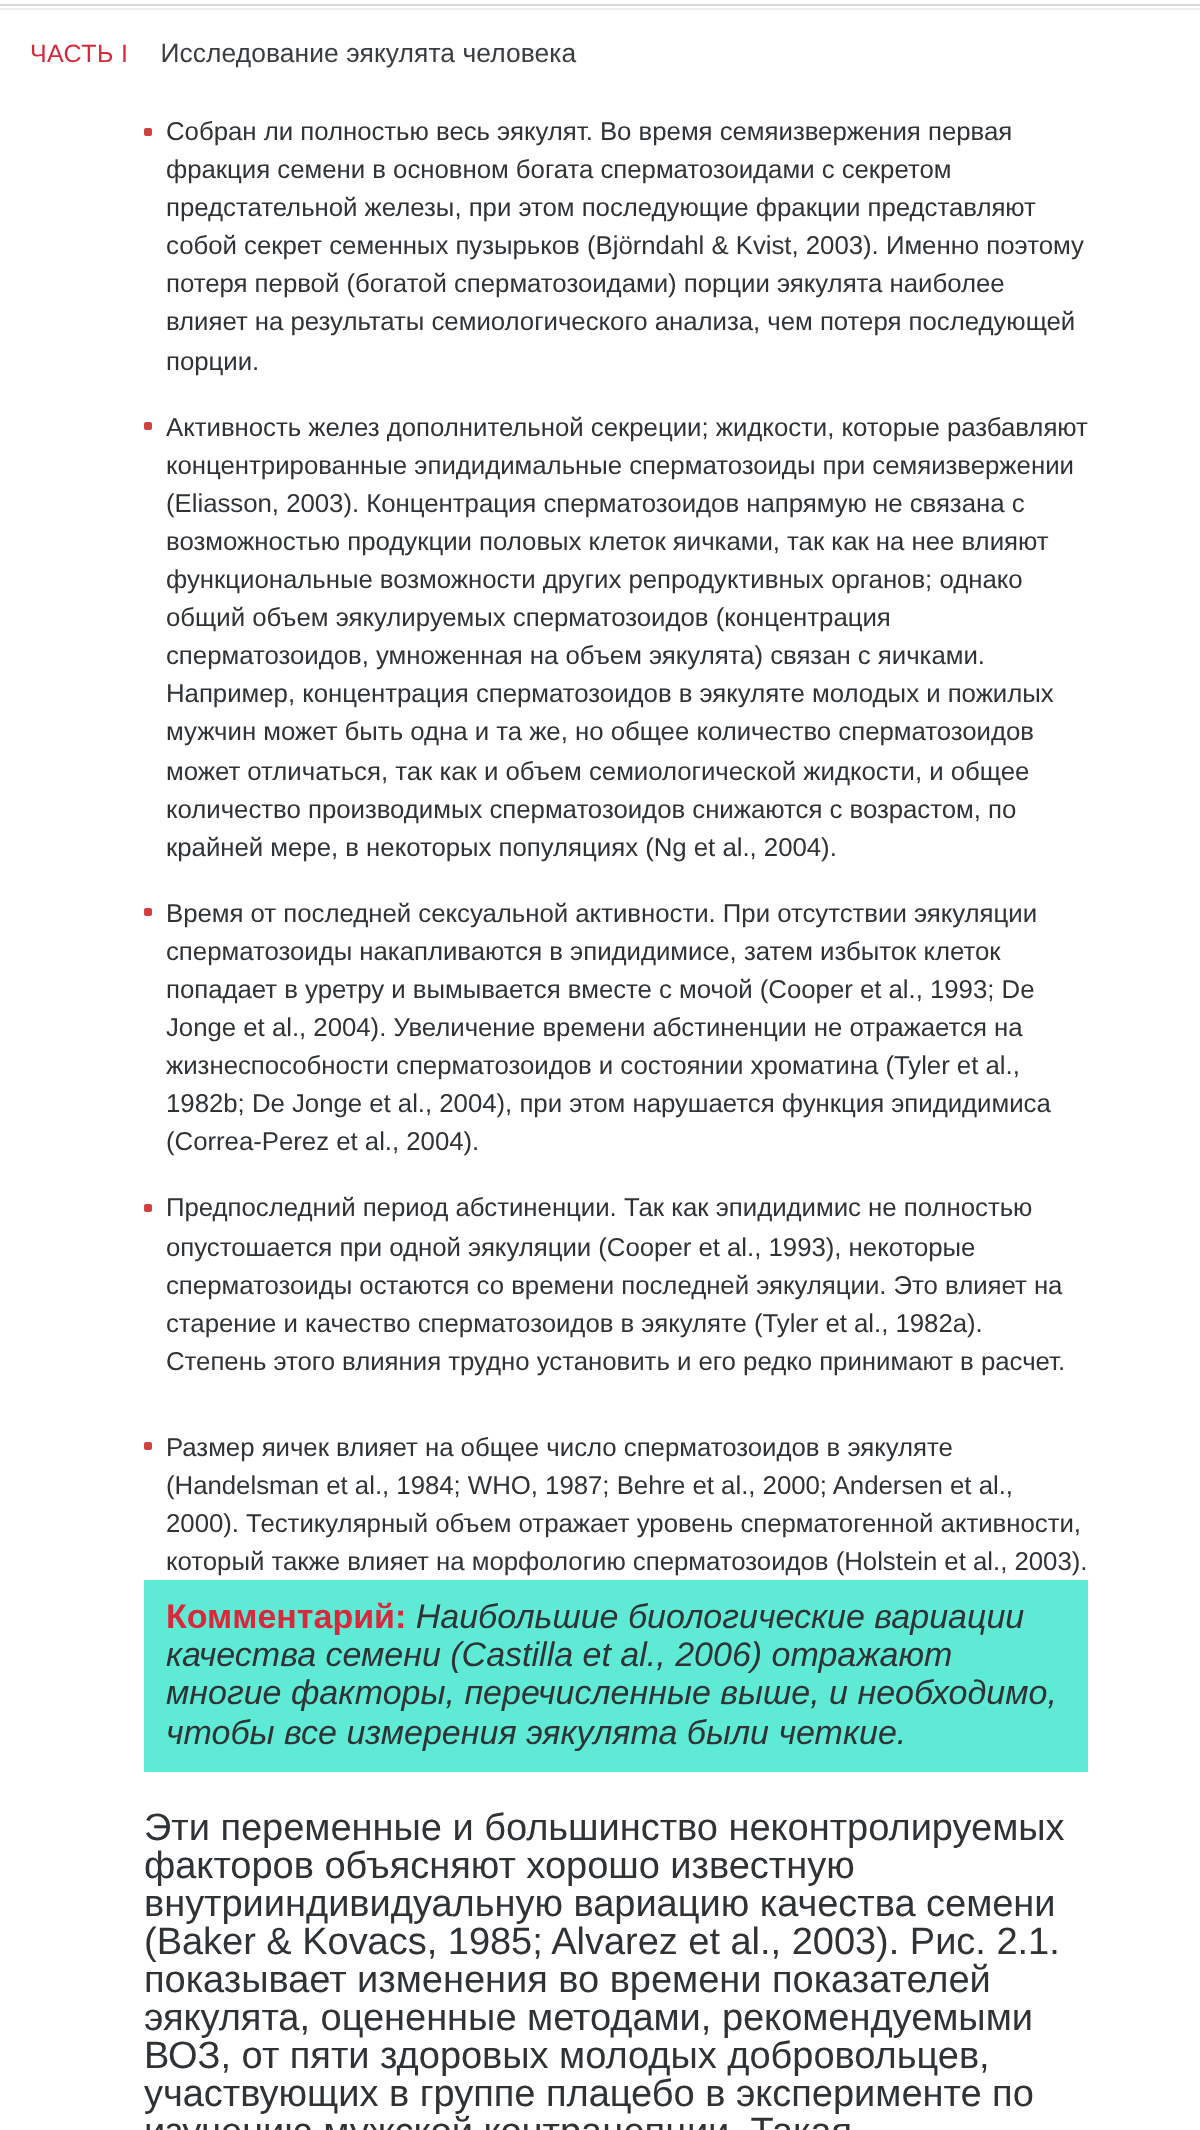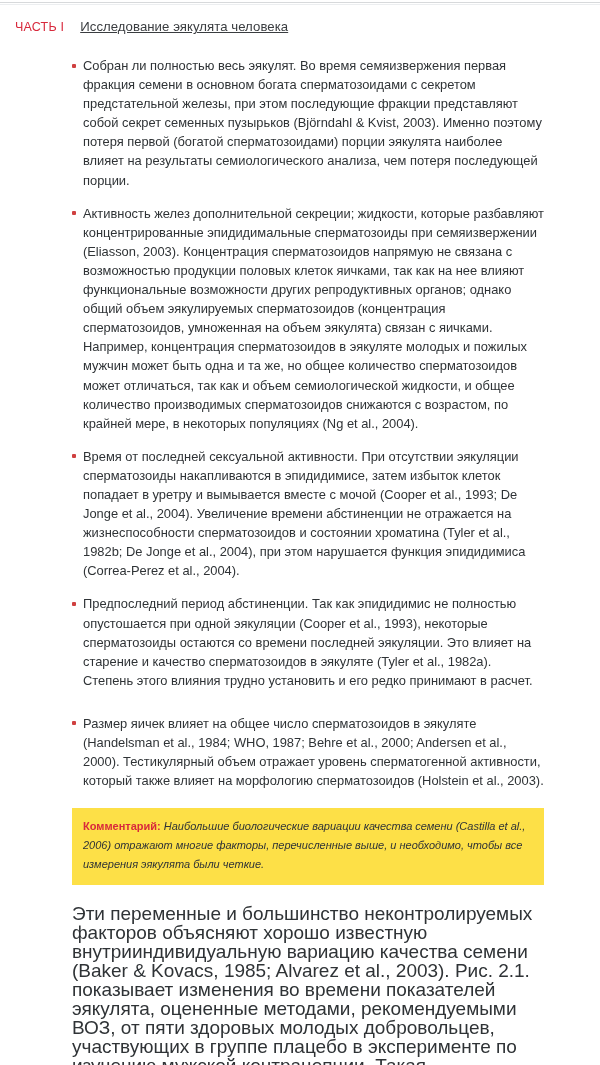--- a/index.html
+++ b/index.html
@@ -53,21 +53,20 @@
   .part-label {
     font-size: 12.5px;
     letter-spacing: 0.2px;
     color: #d8293c;
     font-weight: 400;
   }
   .head-title {
     font-size: 13.2px;
     color: #3a3d40;
     letter-spacing: 0.05px;
-    text-decoration: underline;
   }
 
   
   .content {
     position: absolute;
     top: 56px;
     left: 72px;
     width: 472px;
   }
 
@@ -96,24 +95,23 @@
     left: 0;
     top: 7.5px;
     width: 4px;
     height: 4px;
     background: #cf4040;
     border-radius: 1px;
   }
 
   
   .comment-box {
-    margin-top: 18px;
-    background: #fde047;
+    background: #5eead4;
     padding: 9px 11px 10px 11px;
-    font-size: 11px;
+    font-size: 17px;
     line-height: 19.1px;
     font-style: italic;
     color: #2f3336;
     box-sizing: border-box;
     width: 472px;
   }
   .comment-label {
     font-style: normal;
     font-weight: bold;
     color: #d8293c;

